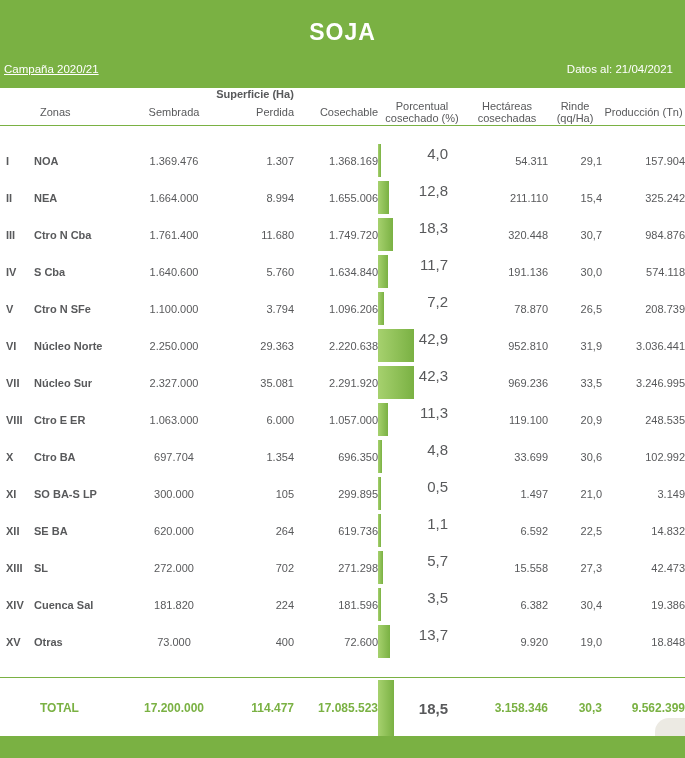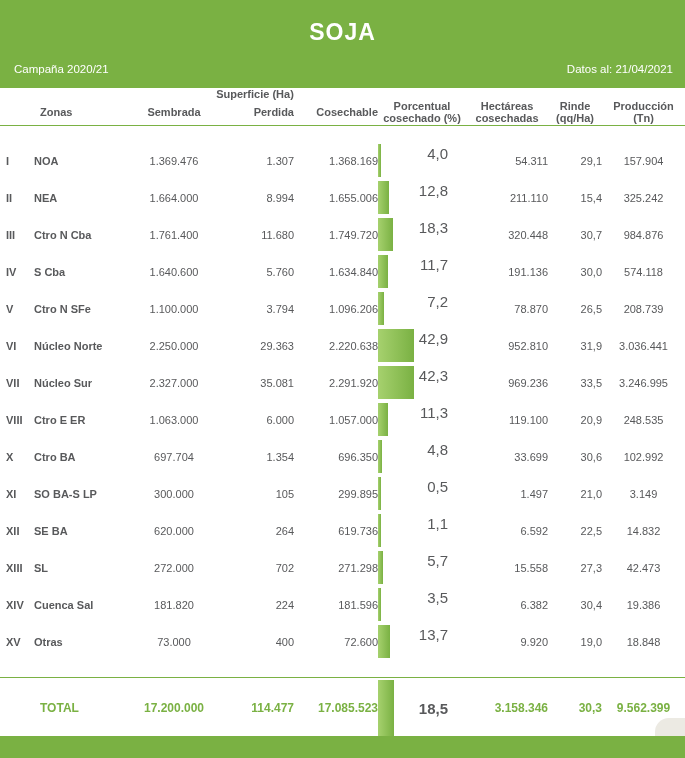--- a/index.html
+++ b/index.html
@@ -29,24 +29,25 @@
   .header-title {
     text-align: center;
     color: #ffffff;
     font-size: 23px;
     font-weight: bold;
     letter-spacing: 1px;
     padding-top: 19px;
   }
   .header-left {
     position: absolute;
-    left: 14px;
+    left: 4px;
     bottom: 13px;
     color: #ffffff;
     font-size: 11.5px;
+    text-decoration: underline;
   }
   .header-right {
     position: absolute;
     right: 12px;
     bottom: 13px;
     color: #ffffff;
     font-size: 11.5px;
   }
   
   table.data {
@@ -62,25 +63,25 @@
   }
   
   .c-rom   { width: 34px;  text-align: center; }
   .c-zona  { width: 98px;  text-align: left; }
   .c-semb  { width: 84px;  text-align: center; }
   .c-perd  { width: 78px;  text-align: right; }
   .c-cos   { width: 84px;  text-align: right; }
   .c-bar   { width: 88px;  text-align: left; }
   .c-hect  { width: 82px;  text-align: right; }
   .c-rinde { width: 54px;  text-align: right; }
-  .c-prod  { width: 83px;  text-align: center; }
+  .c-prod  { width: 83px;  text-align: right; }
 
   .head-row th {
     font-size: 11px;
-    font-weight: bold;
+    font-weight: normal;
     color: #58595b;
     padding-bottom: 6px;
     vertical-align: bottom;
   }
   .head-super {
     font-weight: bold;
     font-size: 11px;
     text-align: center;
     color: #58595b;
   }

